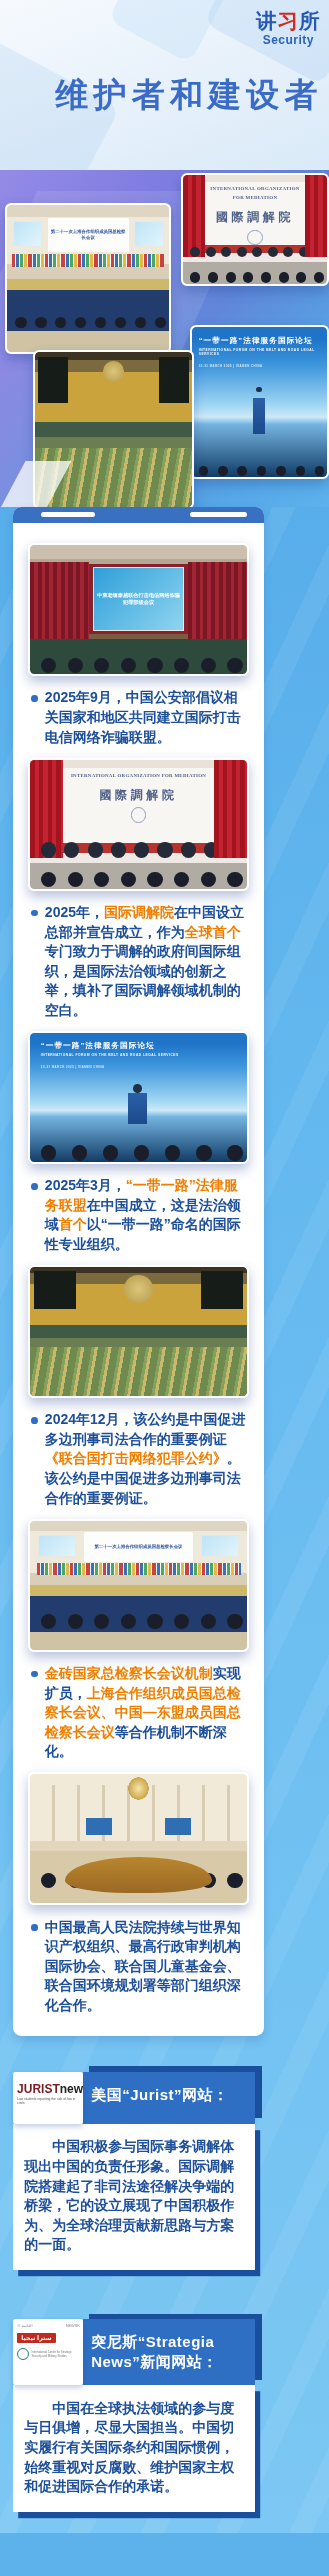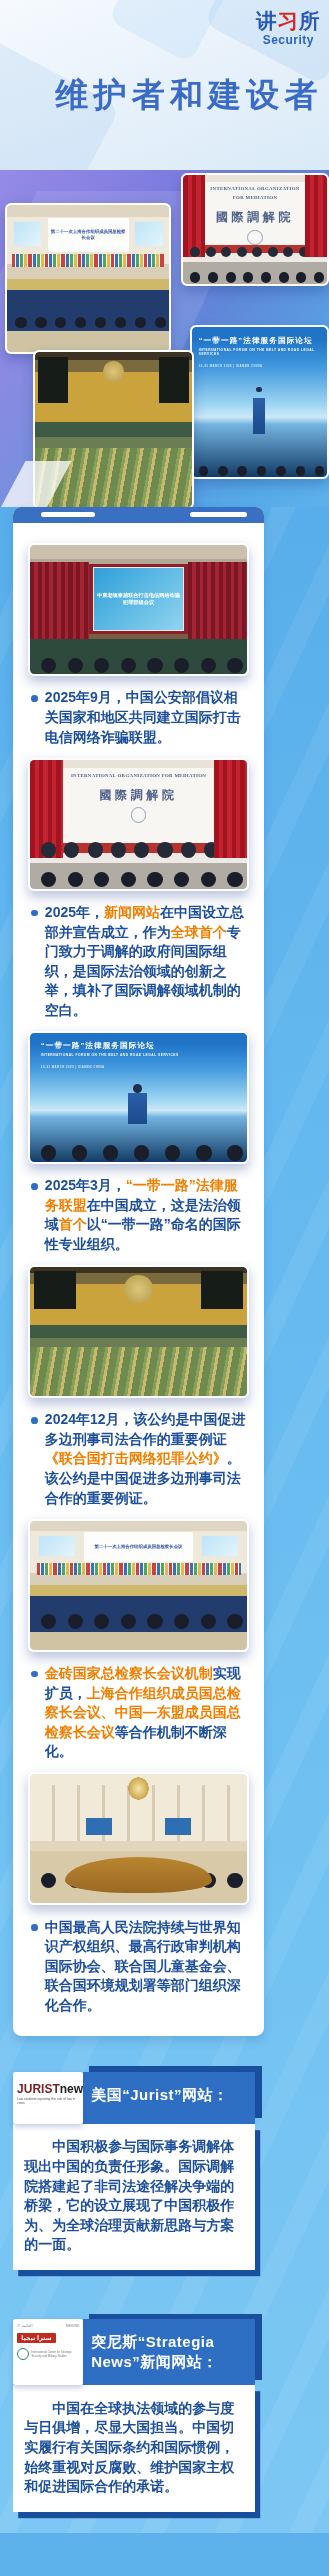--- a/index.html
+++ b/index.html
@@ -254,21 +254,21 @@
             <span class="head" style="left:17.285714285714285%;bottom:1%;"></span>
             <span class="head" style="left:29.571428571428573%;bottom:1%;"></span>
             <span class="head" style="left:41.85714285714286%;bottom:1%;"></span>
             <span class="head" style="left:54.142857142857146%;bottom:1%;"></span>
             <span class="head" style="left:66.42857142857143%;bottom:1%;"></span>
             <span class="head" style="left:78.71428571428572%;bottom:1%;"></span>
             <span class="head" style="left:91%;bottom:1%;"></span>
           </div>
           <div class="bullet">
             <span class="dot"></span>
-            <p><span>2025年，</span><span class="hl">新闻网站</span><span>在中国设立总部并宣告成立，作为</span><span class="hl">全球首个</span><span>专门致力于调解的政府间国际组织，是国际法治领域的创新之举，填补了国际调解领域机制的空白。</span></p>
+            <p><span>2025年，</span><span class="hl">国际调解院</span><span>在中国设立总部并宣告成立，作为</span><span class="hl">全球首个</span><span>专门致力于调解的政府间国际组织，是国际法治领域的创新之举，填补了国际调解领域机制的空白。</span></p>
           </div>
           <div class="photo sc-bri">
             <div class="ly br-t">“一带一路”法律服务国际论坛
         <span class="en">INTERNATIONAL FORUM ON THE BELT AND ROAD LEGAL SERVICES</span><span class="dt">30-31 MARCH 2025 | XIAMEN CHINA</span></div>
         <i class="ly spk"></i>
         <i class="ly pod"></i>
             <span class="head" style="left:5%;bottom:1%;"></span>
             <span class="head" style="left:19.333333333333336%;bottom:1%;"></span>
             <span class="head" style="left:33.66666666666667%;bottom:1%;"></span>
             <span class="head" style="left:48%;bottom:1%;"></span>

